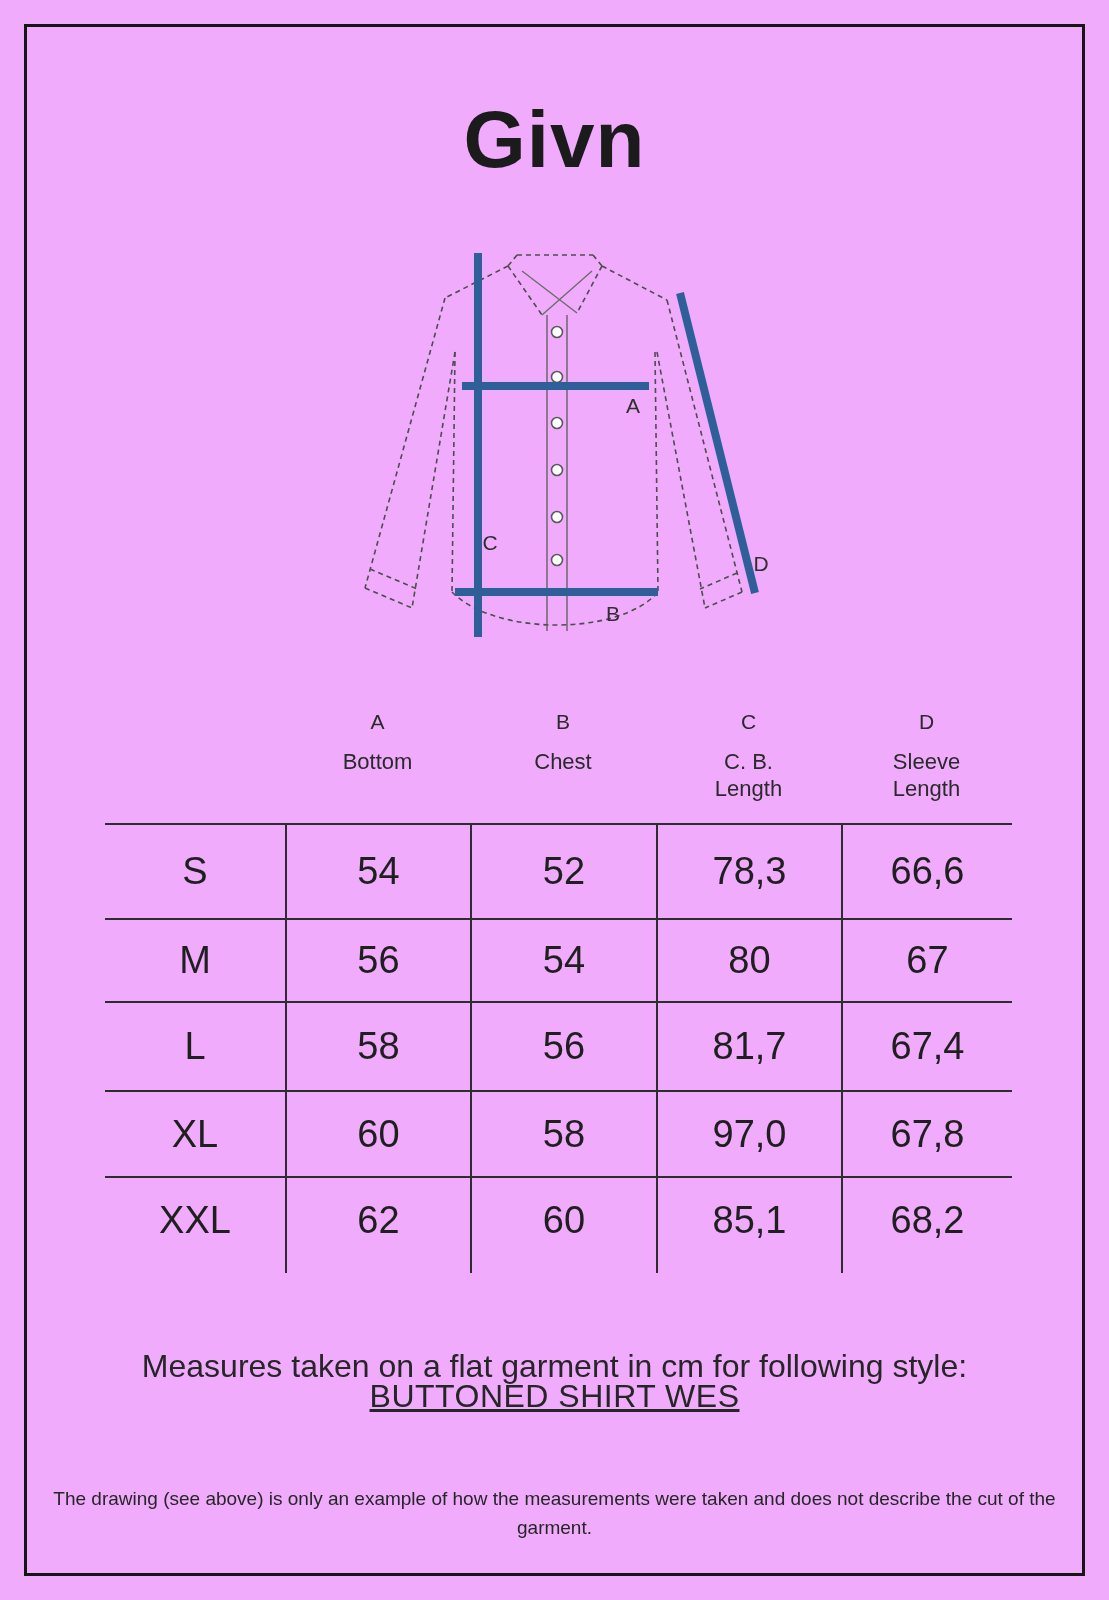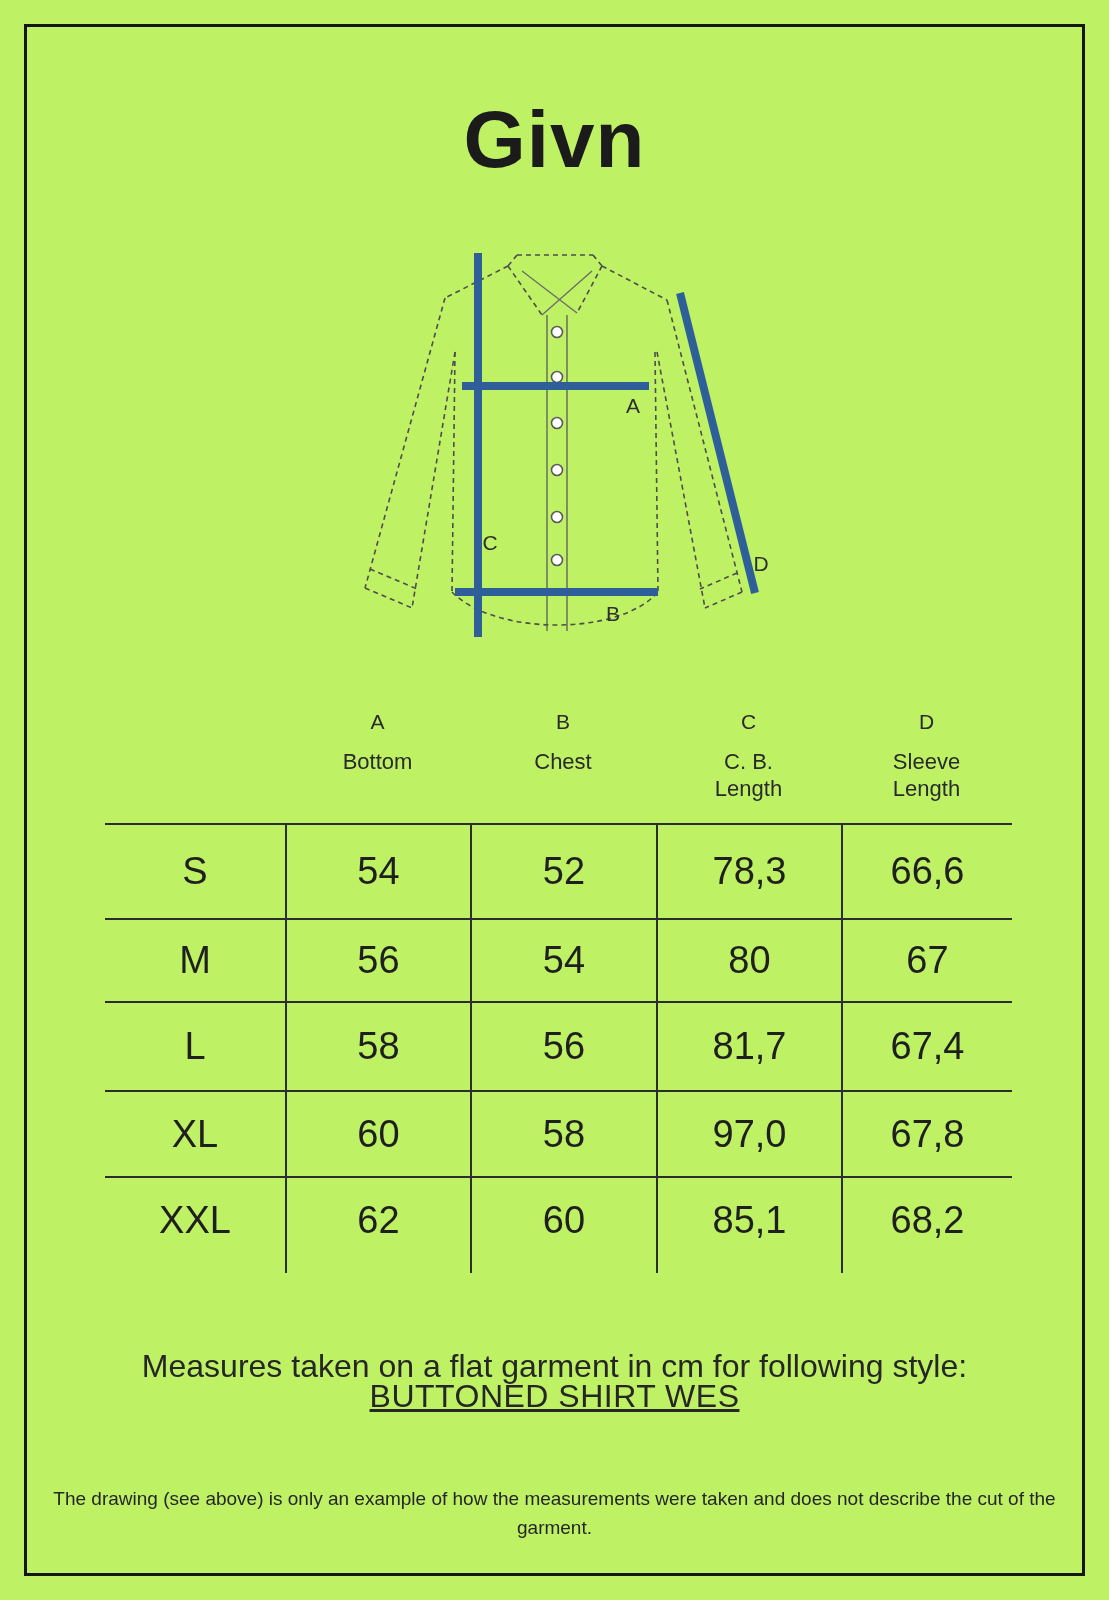--- a/index.html
+++ b/index.html
@@ -1,17 +1,17 @@
 <!DOCTYPE html>
 <html><head>
 <meta charset="utf-8">
 <style>
   html,body { margin:0; padding:0; background:#ffffff; }
   .page {
-    position:relative; width:1109px; height:1600px; background:#bef264;
+    position:relative; width:1109px; height:1600px; background:#f0abfc;
     font-family:"Liberation Sans", sans-serif; color:#1f1f1f; overflow:hidden;
   }
   .frame {
     position:absolute; left:24px; top:24px; right:24px; bottom:24px;
     border:3px solid #161616; pointer-events:none;
   }
   
   .logo { position:absolute; top:100px; left:0; width:100%; text-align:center; }
   .logo-main { font-size:80px; font-weight:600; letter-spacing:1px; color:#1b1b1b; line-height:1; }
   .logo-sub { margin-top:7px; font-size:17px; font-weight:700; letter-spacing:6.5px; color:#1b1b1b; }

